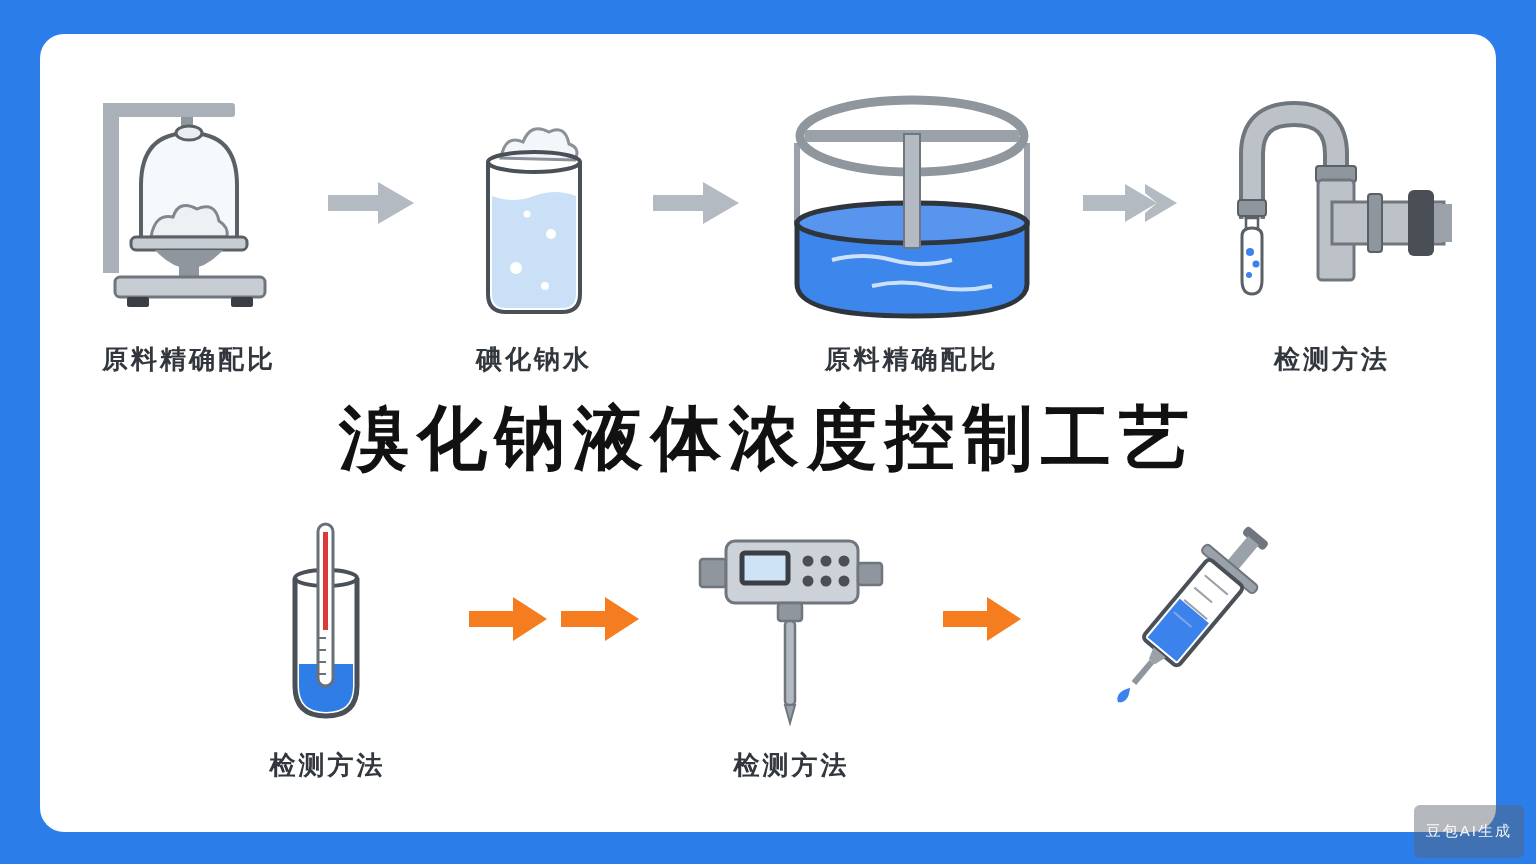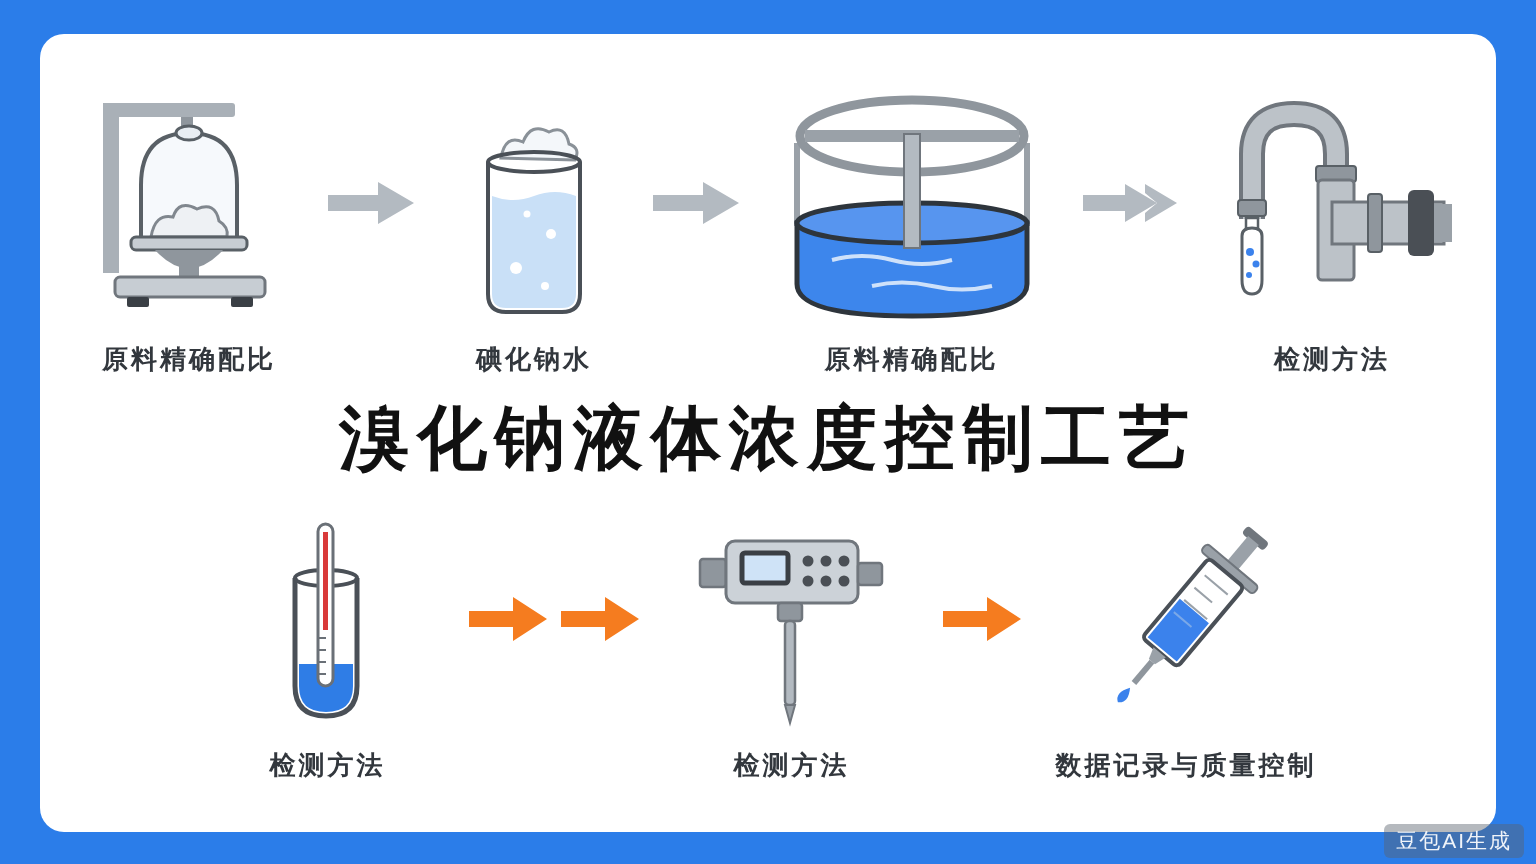--- a/index.html
+++ b/index.html
@@ -37,21 +37,21 @@
   .tw1{width:265px}.tw2{width:225px}.tw3{width:330px}.tw4{width:295px}
   .bw1{width:270px}.bw2{width:285px}.bw3{width:290px}.bw4{width:315px}
   .main-title {
     position:absolute; left:0; right:0; top:358px; text-align:center;
     font-size:70px; font-weight:900; color: var(--title-text, #111111);
     letter-spacing:8px; white-space:nowrap;
   }
   .watermark {
     position:absolute; right:12px; bottom:6px;
     background:rgba(90,100,110,0.45); color:rgba(255,255,255,0.92);
-    font-size:21px; padding:3px 12px; border-radius:6px; letter-spacing:2px;
+    font-size:15px; padding:17px 12px; border-radius:6px; letter-spacing:2px;
   }
   svg { display:block; overflow:visible; }
 </style>
 </head>
 <body>
 
 <div class="card">
 
   <div class="process-row top-row">
 
@@ -224,19 +224,18 @@
             <line x1="85" y1="60" x2="115" y2="60" stroke="#9aa1a8" stroke-width="2"></line>
             <line x1="85" y1="76" x2="108" y2="76" stroke="#9aa1a8" stroke-width="2"></line>
             <line x1="85" y1="92" x2="115" y2="92" stroke="#9aa1a8" stroke-width="2"></line>
             <line x1="85" y1="108" x2="108" y2="108" stroke="#7aa8e8" stroke-width="2"></line>
             <path d="M92 148 L108 148 L104 160 L96 160 Z" fill="#9aa1a8"></path>
             <rect x="97" y="160" width="6" height="28" fill="#8f969d"></rect>
             <path d="M100 194 Q91 207 100 213 Q109 207 100 194" fill="#3b82ec"></path>
           </g>
         </svg>
       </div>
-      <div class="step-label">数据记录与质量控制</div>
     </div>
 
   </div>
 </div>
 
 <div class="watermark">豆包AI生成</div>
 
 </body></html>

